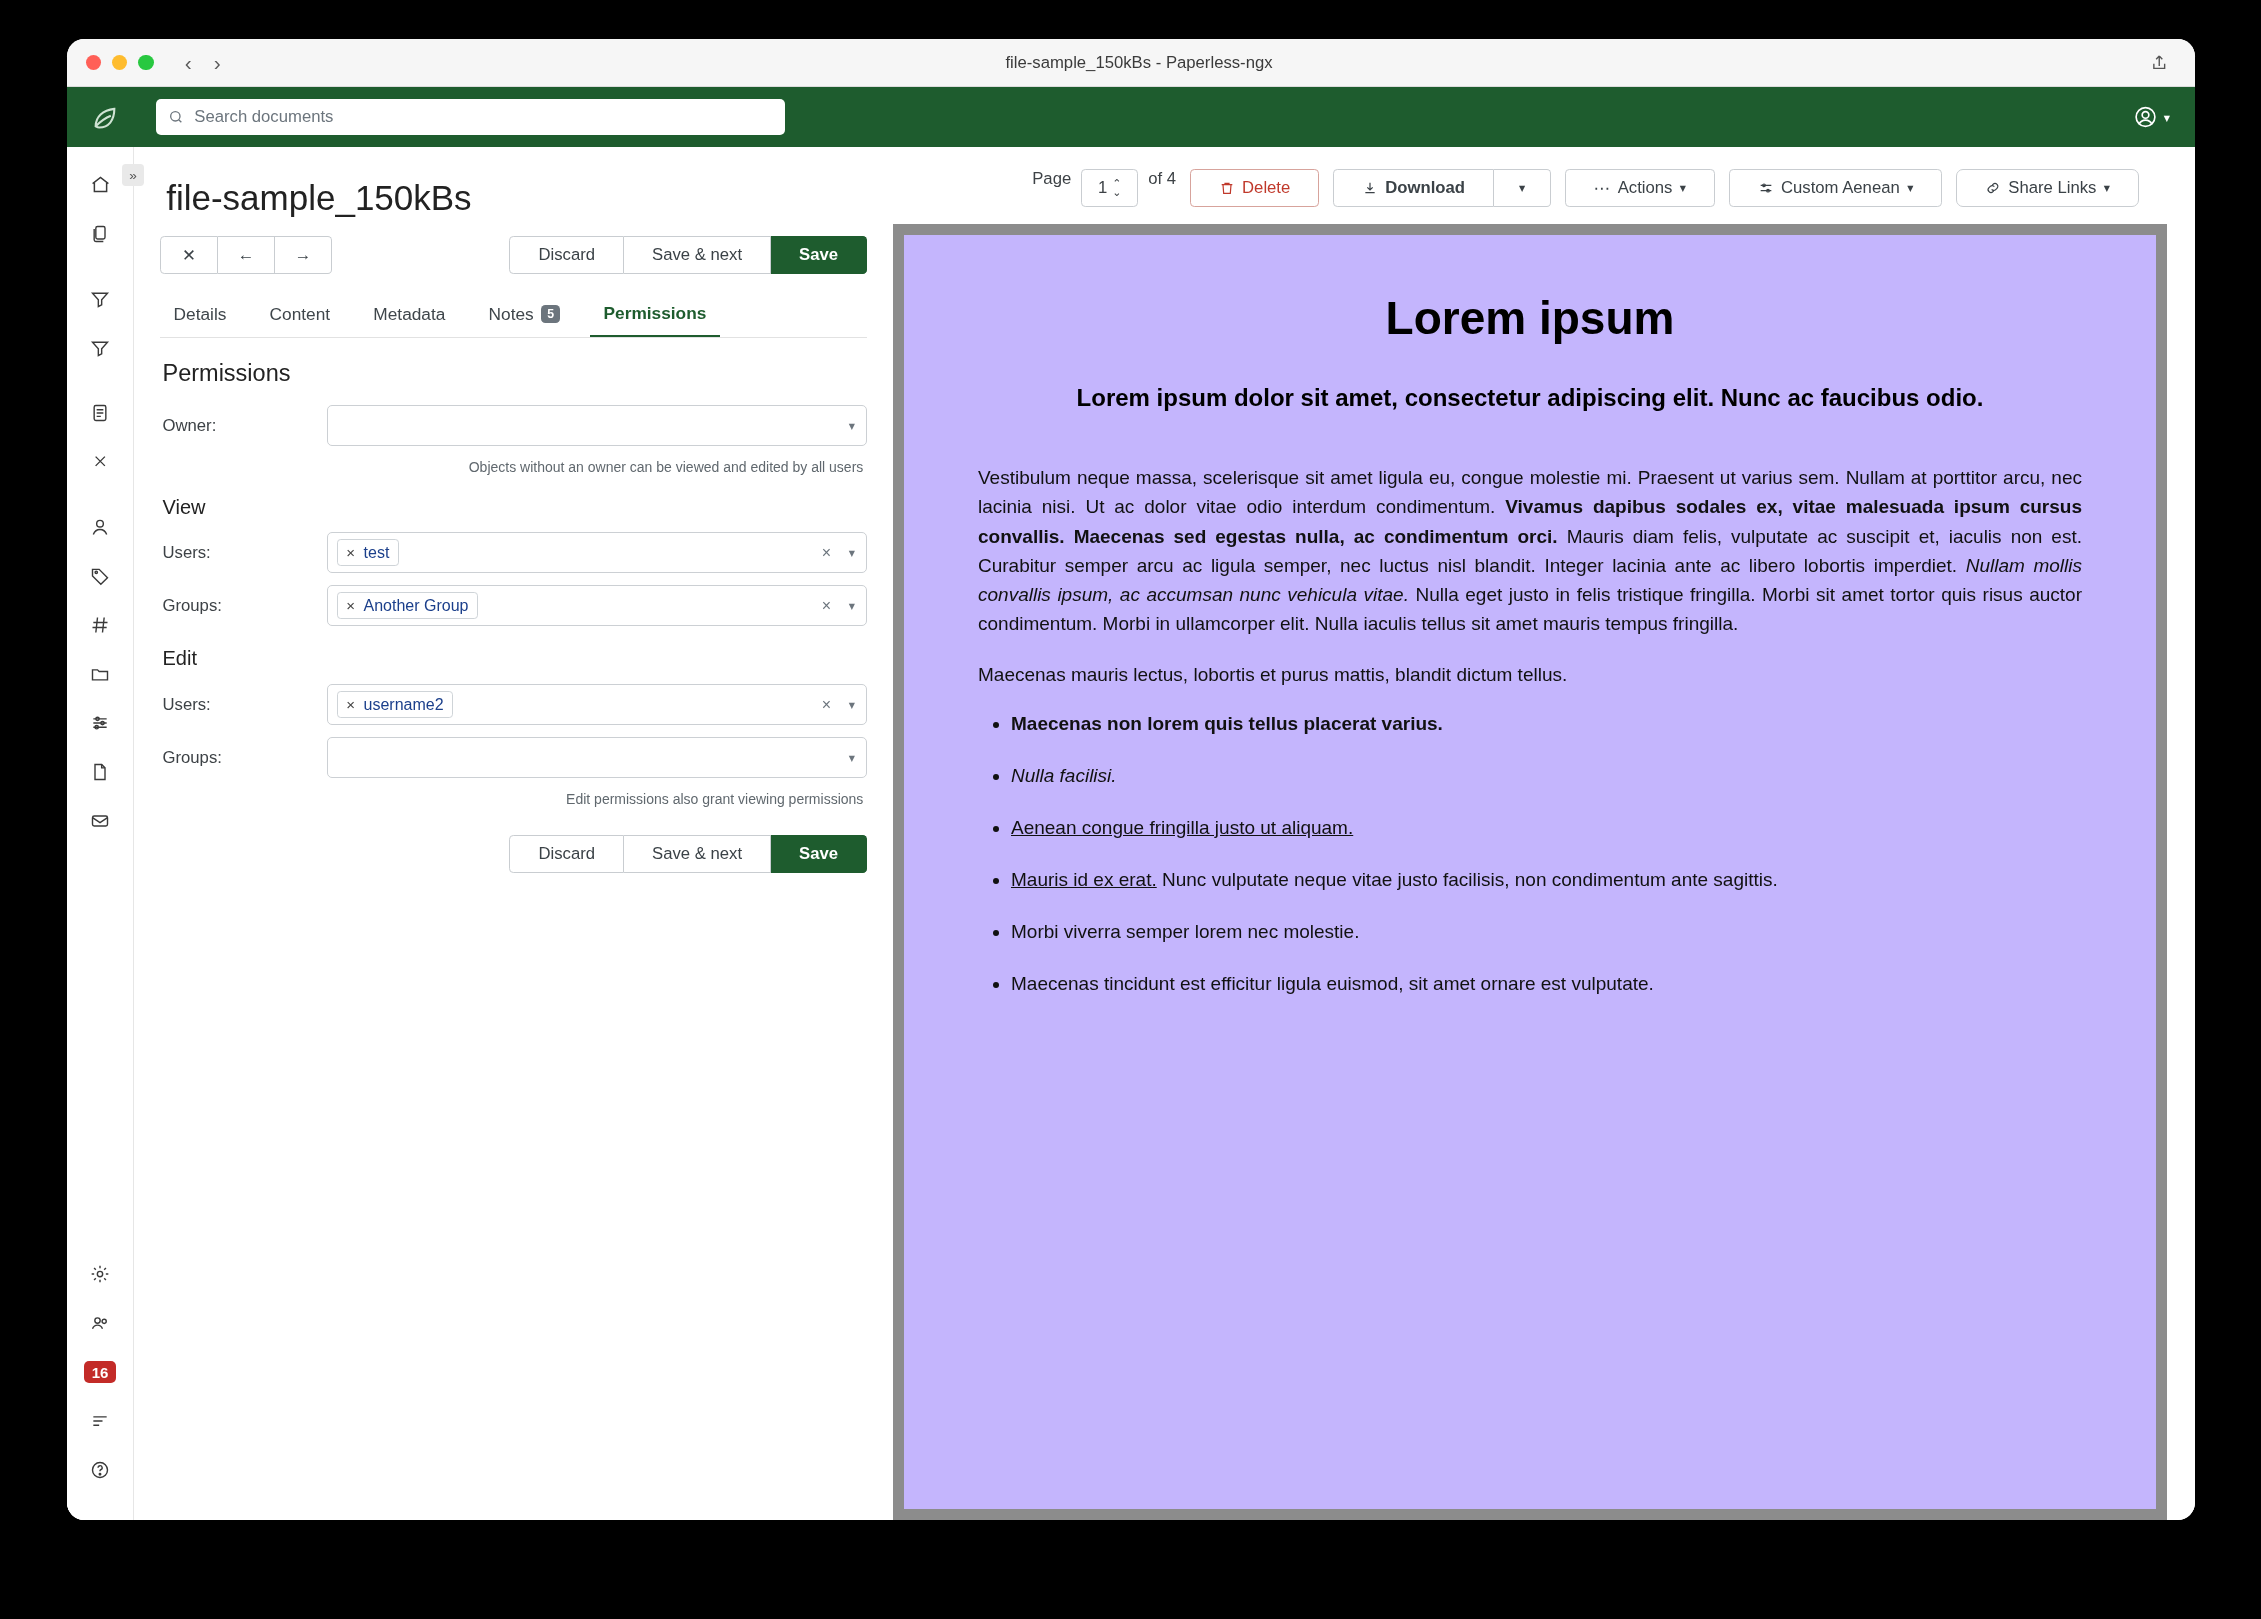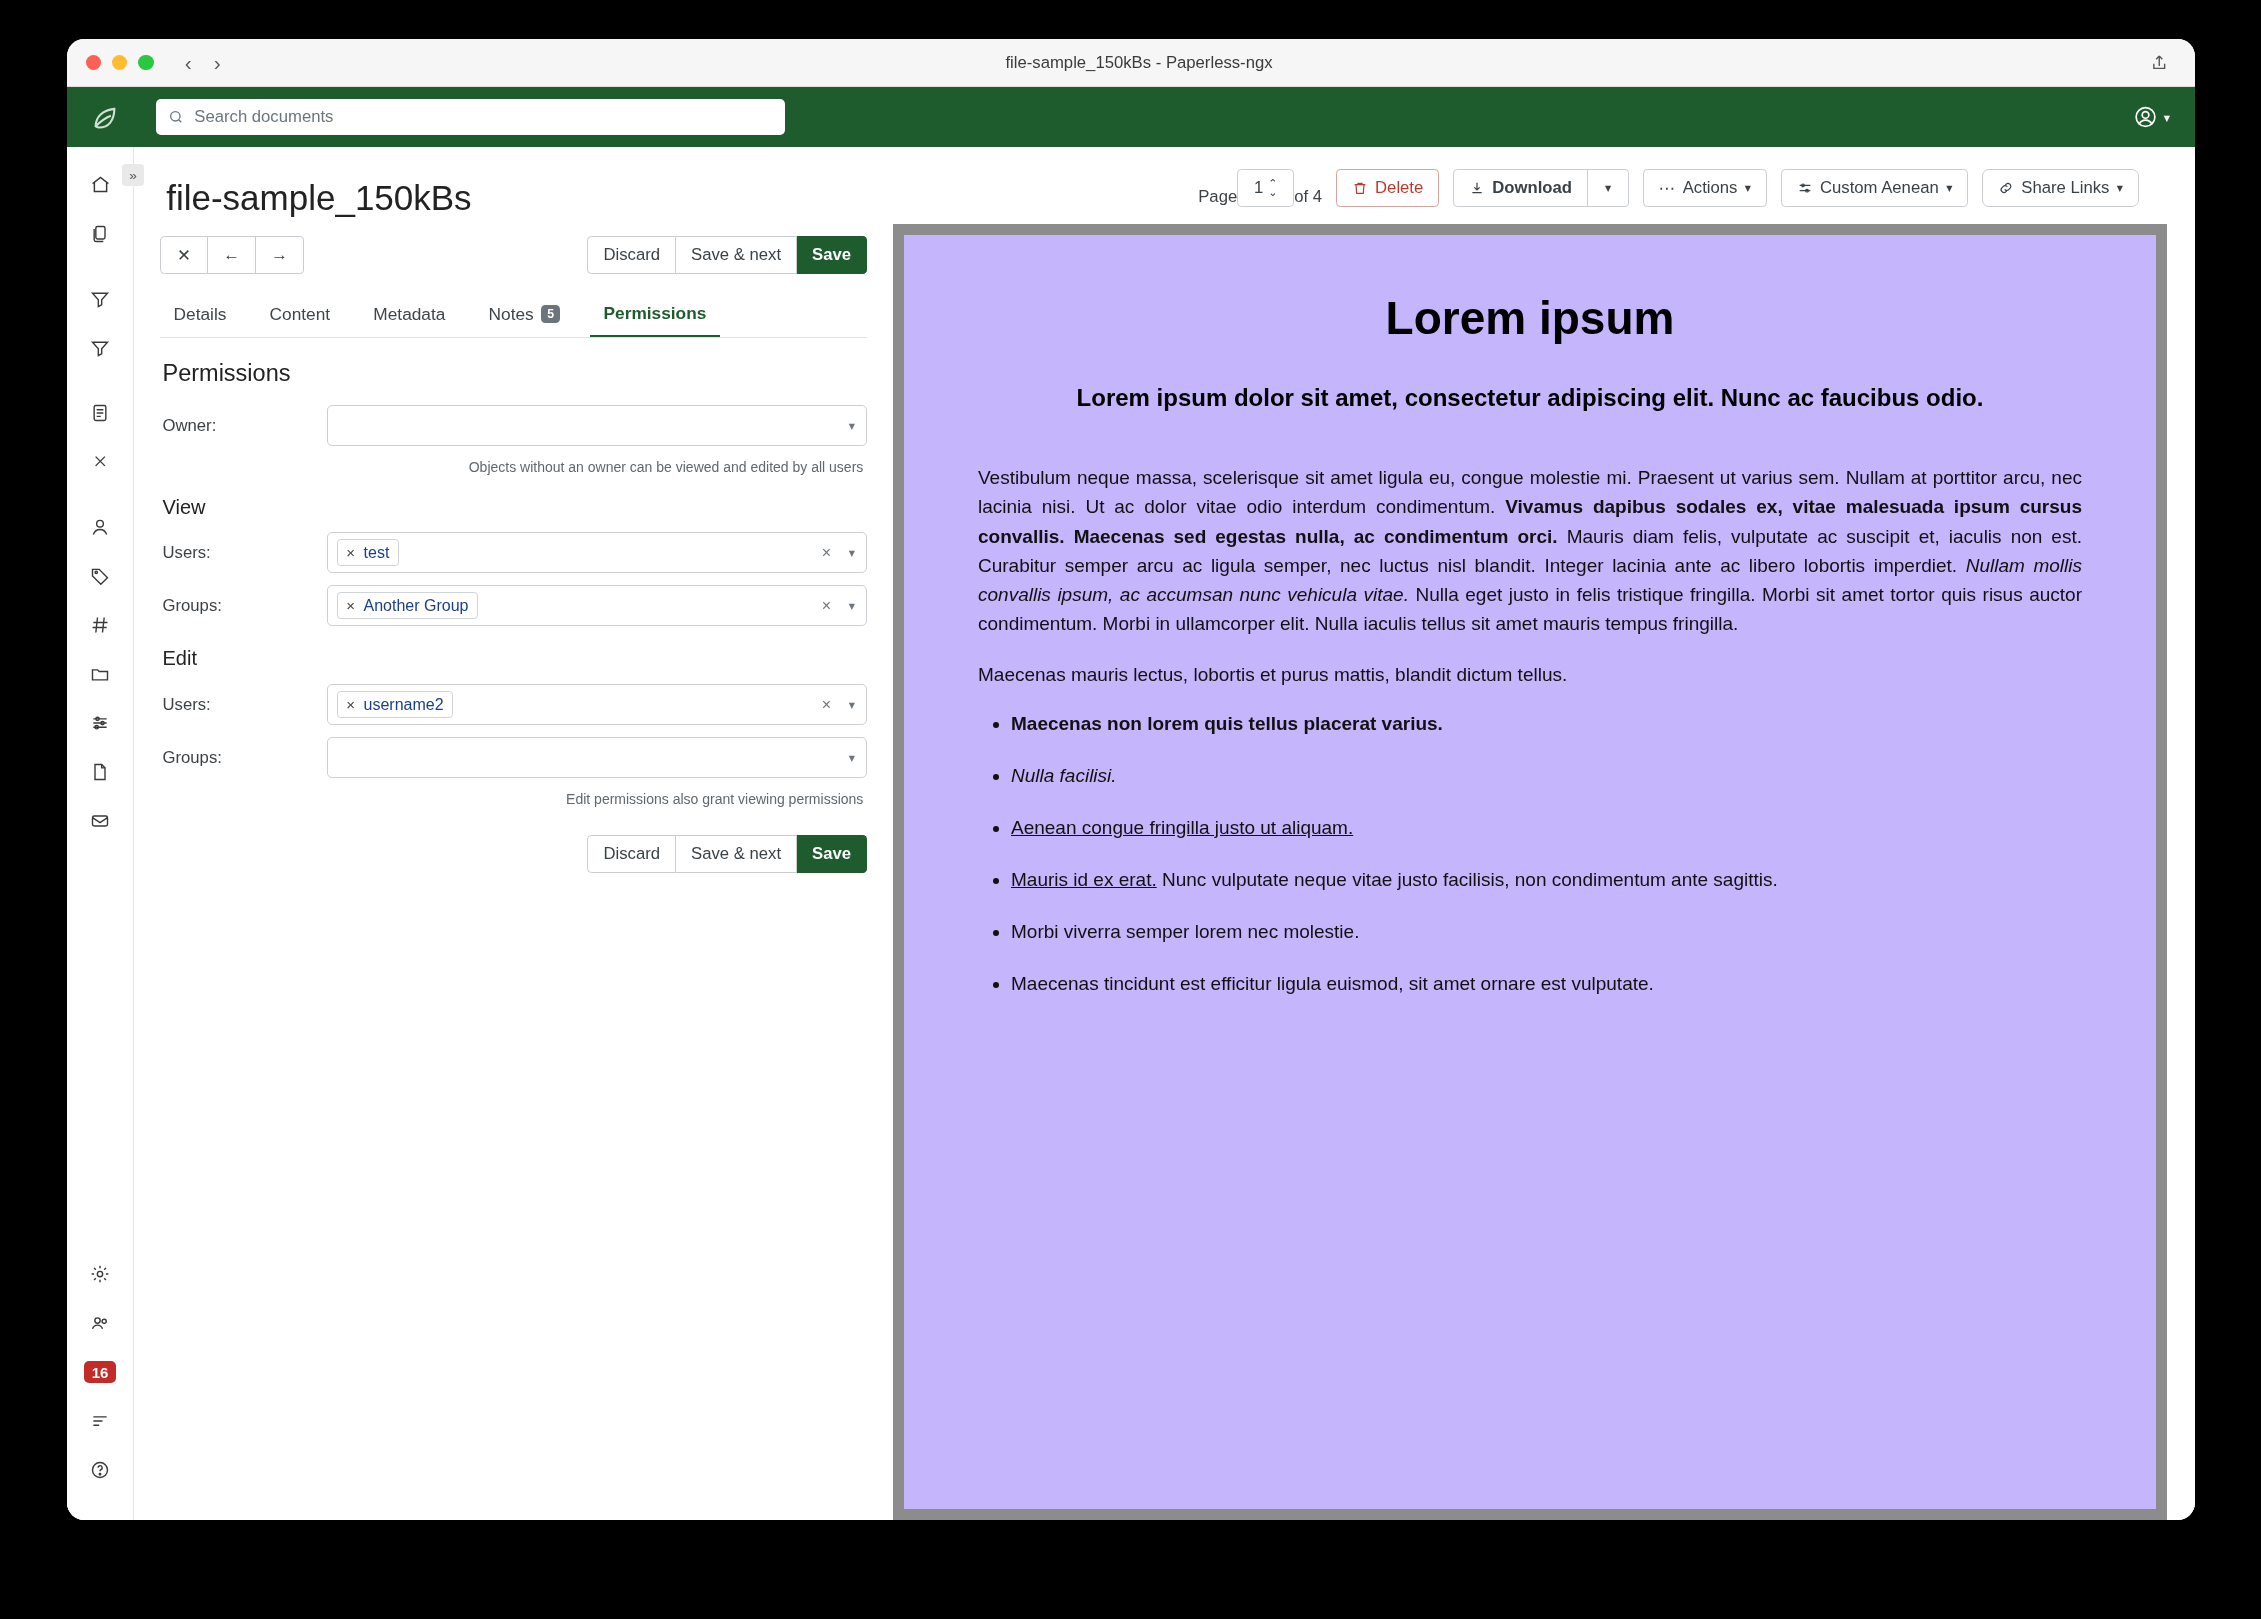--- a/index.html
+++ b/index.html
@@ -88,21 +88,21 @@
     border-radius: 3.7px; display: flex; align-items: center; justify-content: center;
     color: #555; font-size: 13.6px;
   }
   
   .leftpane { width: 759px; padding: 17.3px 26px 0 26px; }
   .doctitle { font-size: 35px; font-weight: 400; color: #222; margin: 13.6px 0 18.5px 6.2px; }
   .rowtools { display: flex; align-items: center; justify-content: space-between; margin-bottom: 21px; }
   .btn-group { display: flex; }
   .btn {
     border: 0.6px solid #c9cdd1; background: #fff; color: #3b4247;
-    font-size: 16.7px; height: 38px; padding: 0 15px;
+    font-size: 16.7px; height: 38px; padding: 0 28px;
     display: flex; align-items: center; justify-content: center;
   }
   .btn-group .btn:not(:first-child) { border-left: none; }
   .btn-group .btn:first-child { border-radius: 4.3px 0 0 4.3px; }
   .btn-group .btn:last-child { border-radius: 0 4.3px 4.3px 0; }
   .btn.primary { background: #1e5c2e; border-color: #1e5c2e; color: #fff; font-weight: 600; }
   .tabs { display: flex; gap: 16px; border-bottom: 0.6px solid #e2e2e2; margin-bottom: 22px; }
   .tab {
     font-size: 17.3px; color: #3f464b; padding: 7.4px 13.6px 11px 13.6px;
     display: flex; align-items: center; gap: 7.4px;
@@ -130,21 +130,21 @@
     font-size: 16px; color: #1b3f8b;
   }
   .chip .x { color: #444; font-size: 15px; }
   .helper { font-size: 14px; color: #60686e; text-align: right; margin: 5px 3.7px 0 0; }
   .footer-actions { display: flex; justify-content: flex-end; margin-top: 28px; }
   
   .toprow {
     display: flex; align-items: center; justify-content: flex-end;
     gap: 13.6px; padding: 22px 28px 0 0;
   }
-  .pagectl { display: flex; align-items: flex-end; font-size: 16.7px; color: #3d4246; }
+  .pagectl { display: flex; align-items: flex-start; gap: 10px; font-size: 16.7px; color: #3d4246; }
   .pagebox {
     width: 57px; height: 38px; border: 0.6px solid #c9cdd1; border-radius: 4.3px;
     display: flex; align-items: center; justify-content: center; gap: 5px;
     font-size: 16.7px; background: #fff;
   }
   .btn.danger { color: #c0392b; border-color: #d7a39c; }
   
   .viewerwrap { flex: 1; padding: 0 28px 0 0; display: flex; flex-direction: column; }
   .viewer {
     margin: 17.3px 0 0 0;

